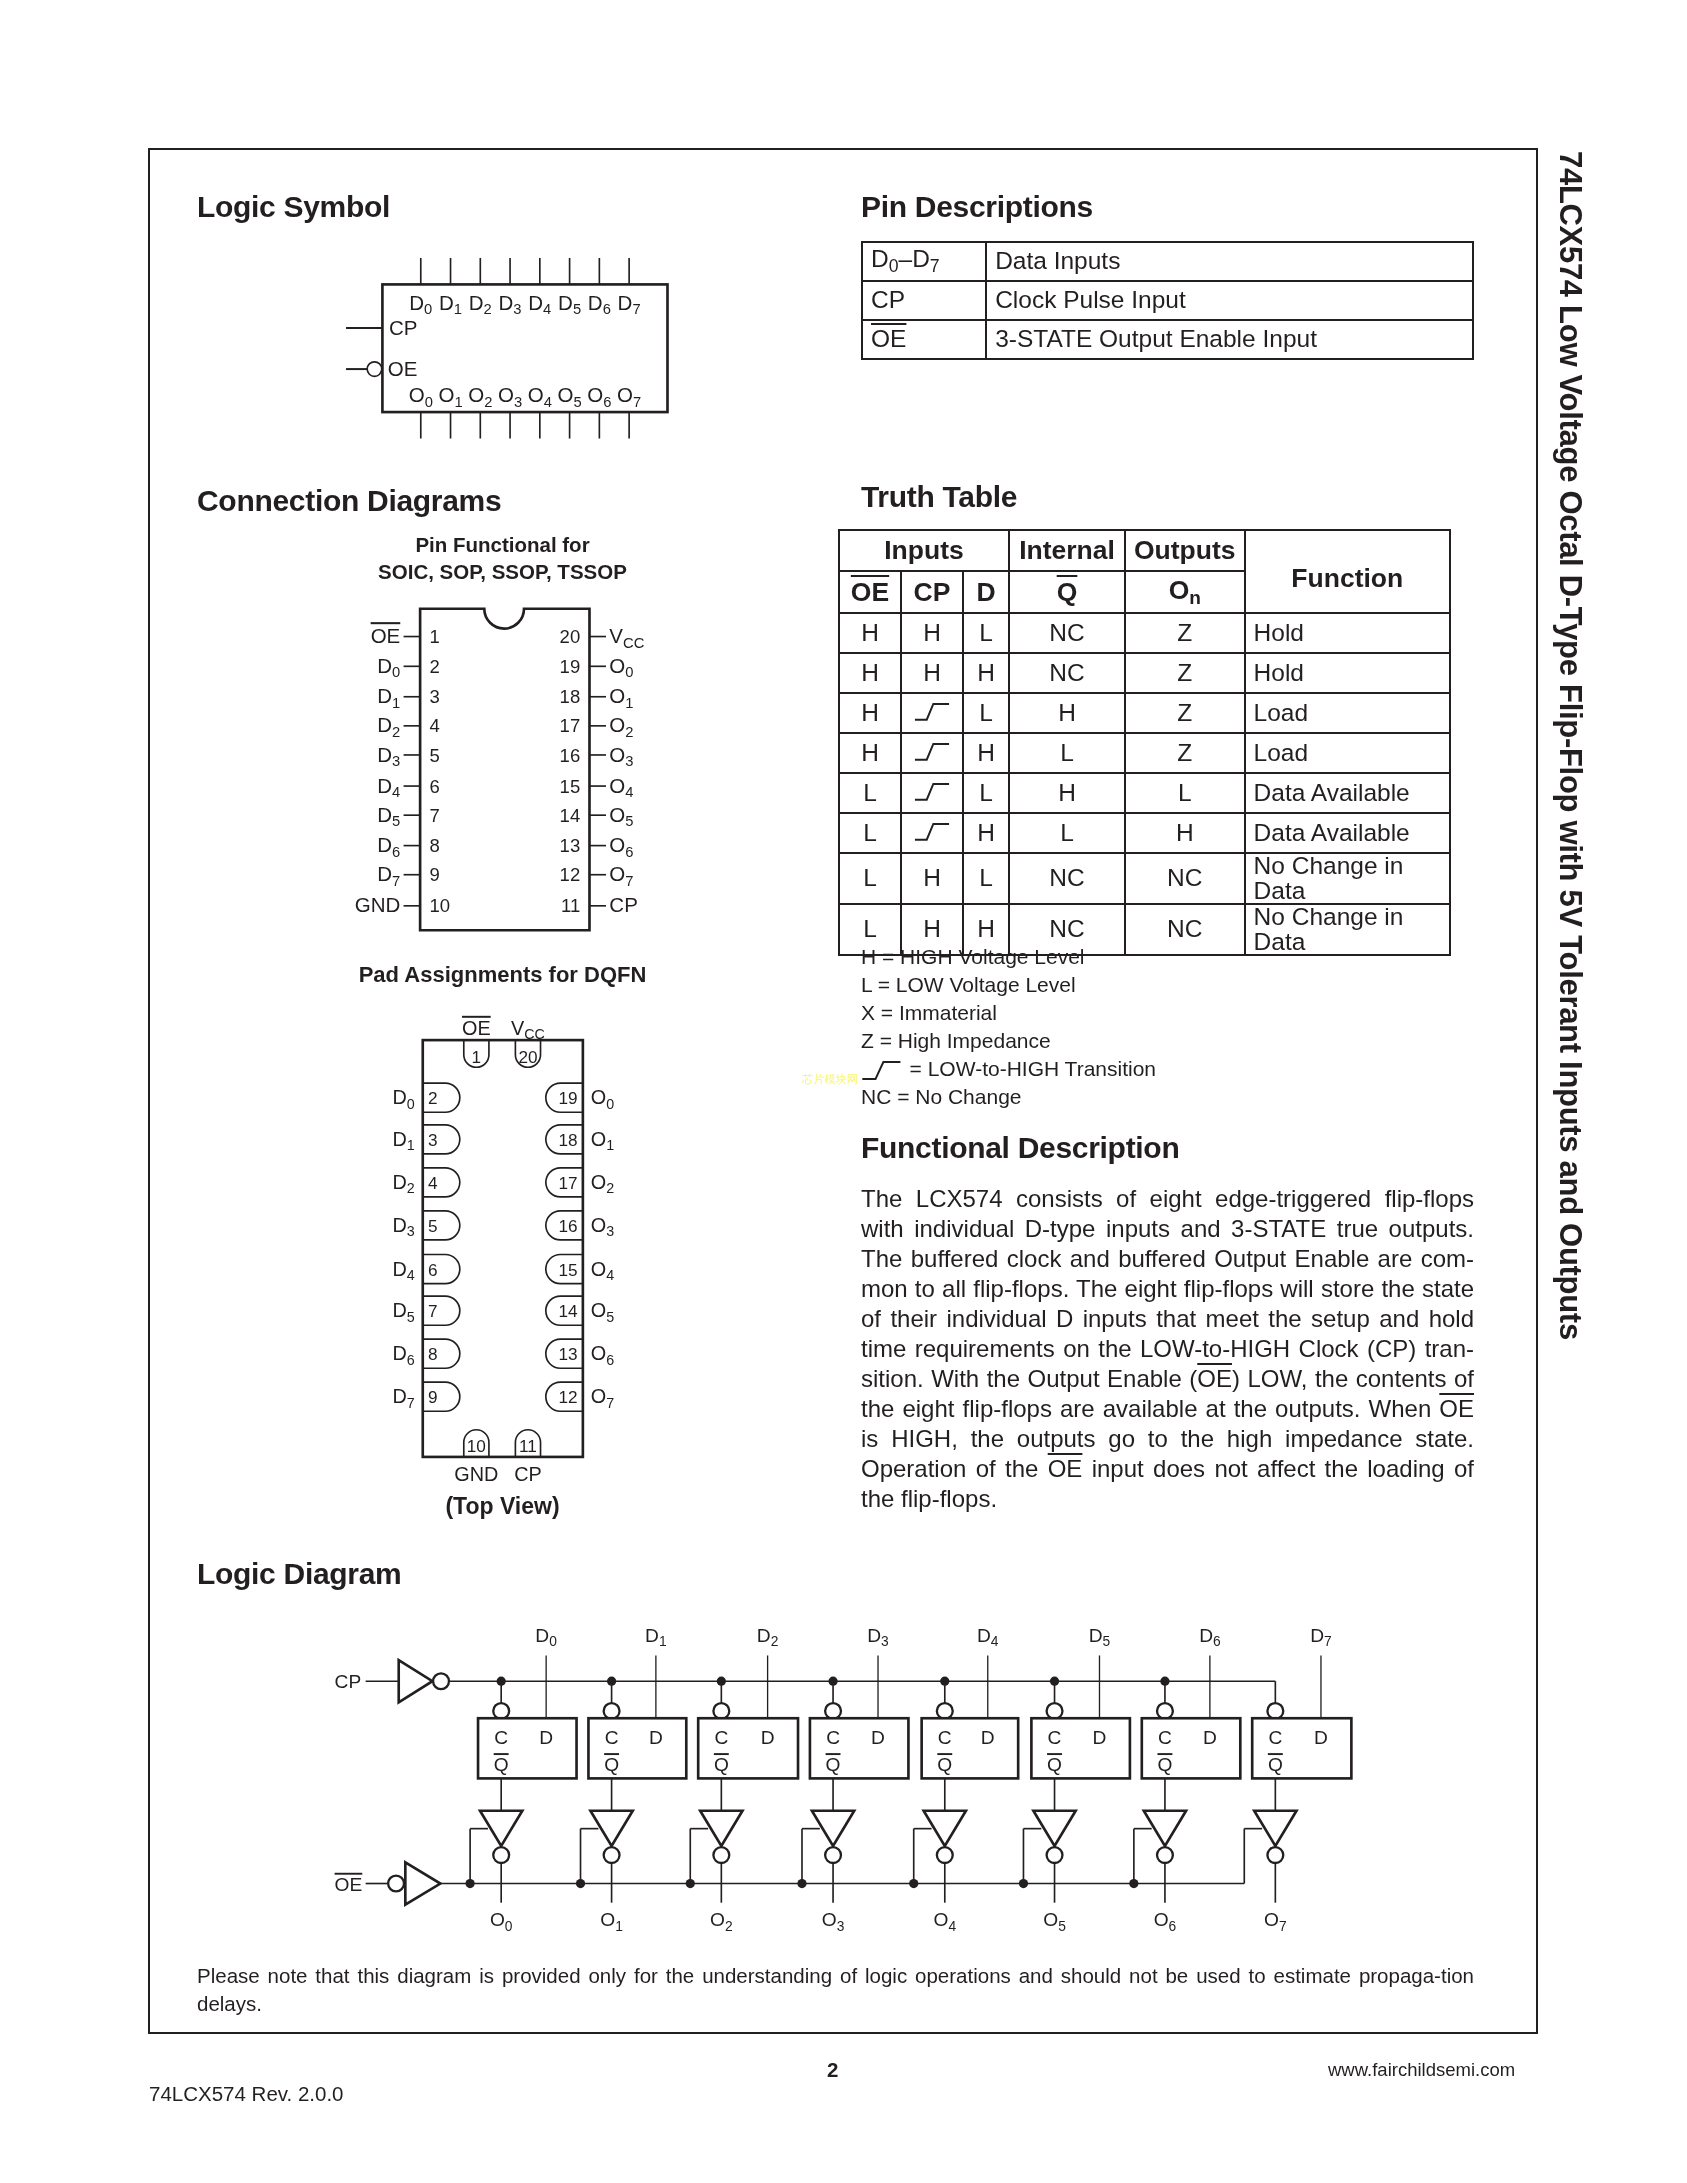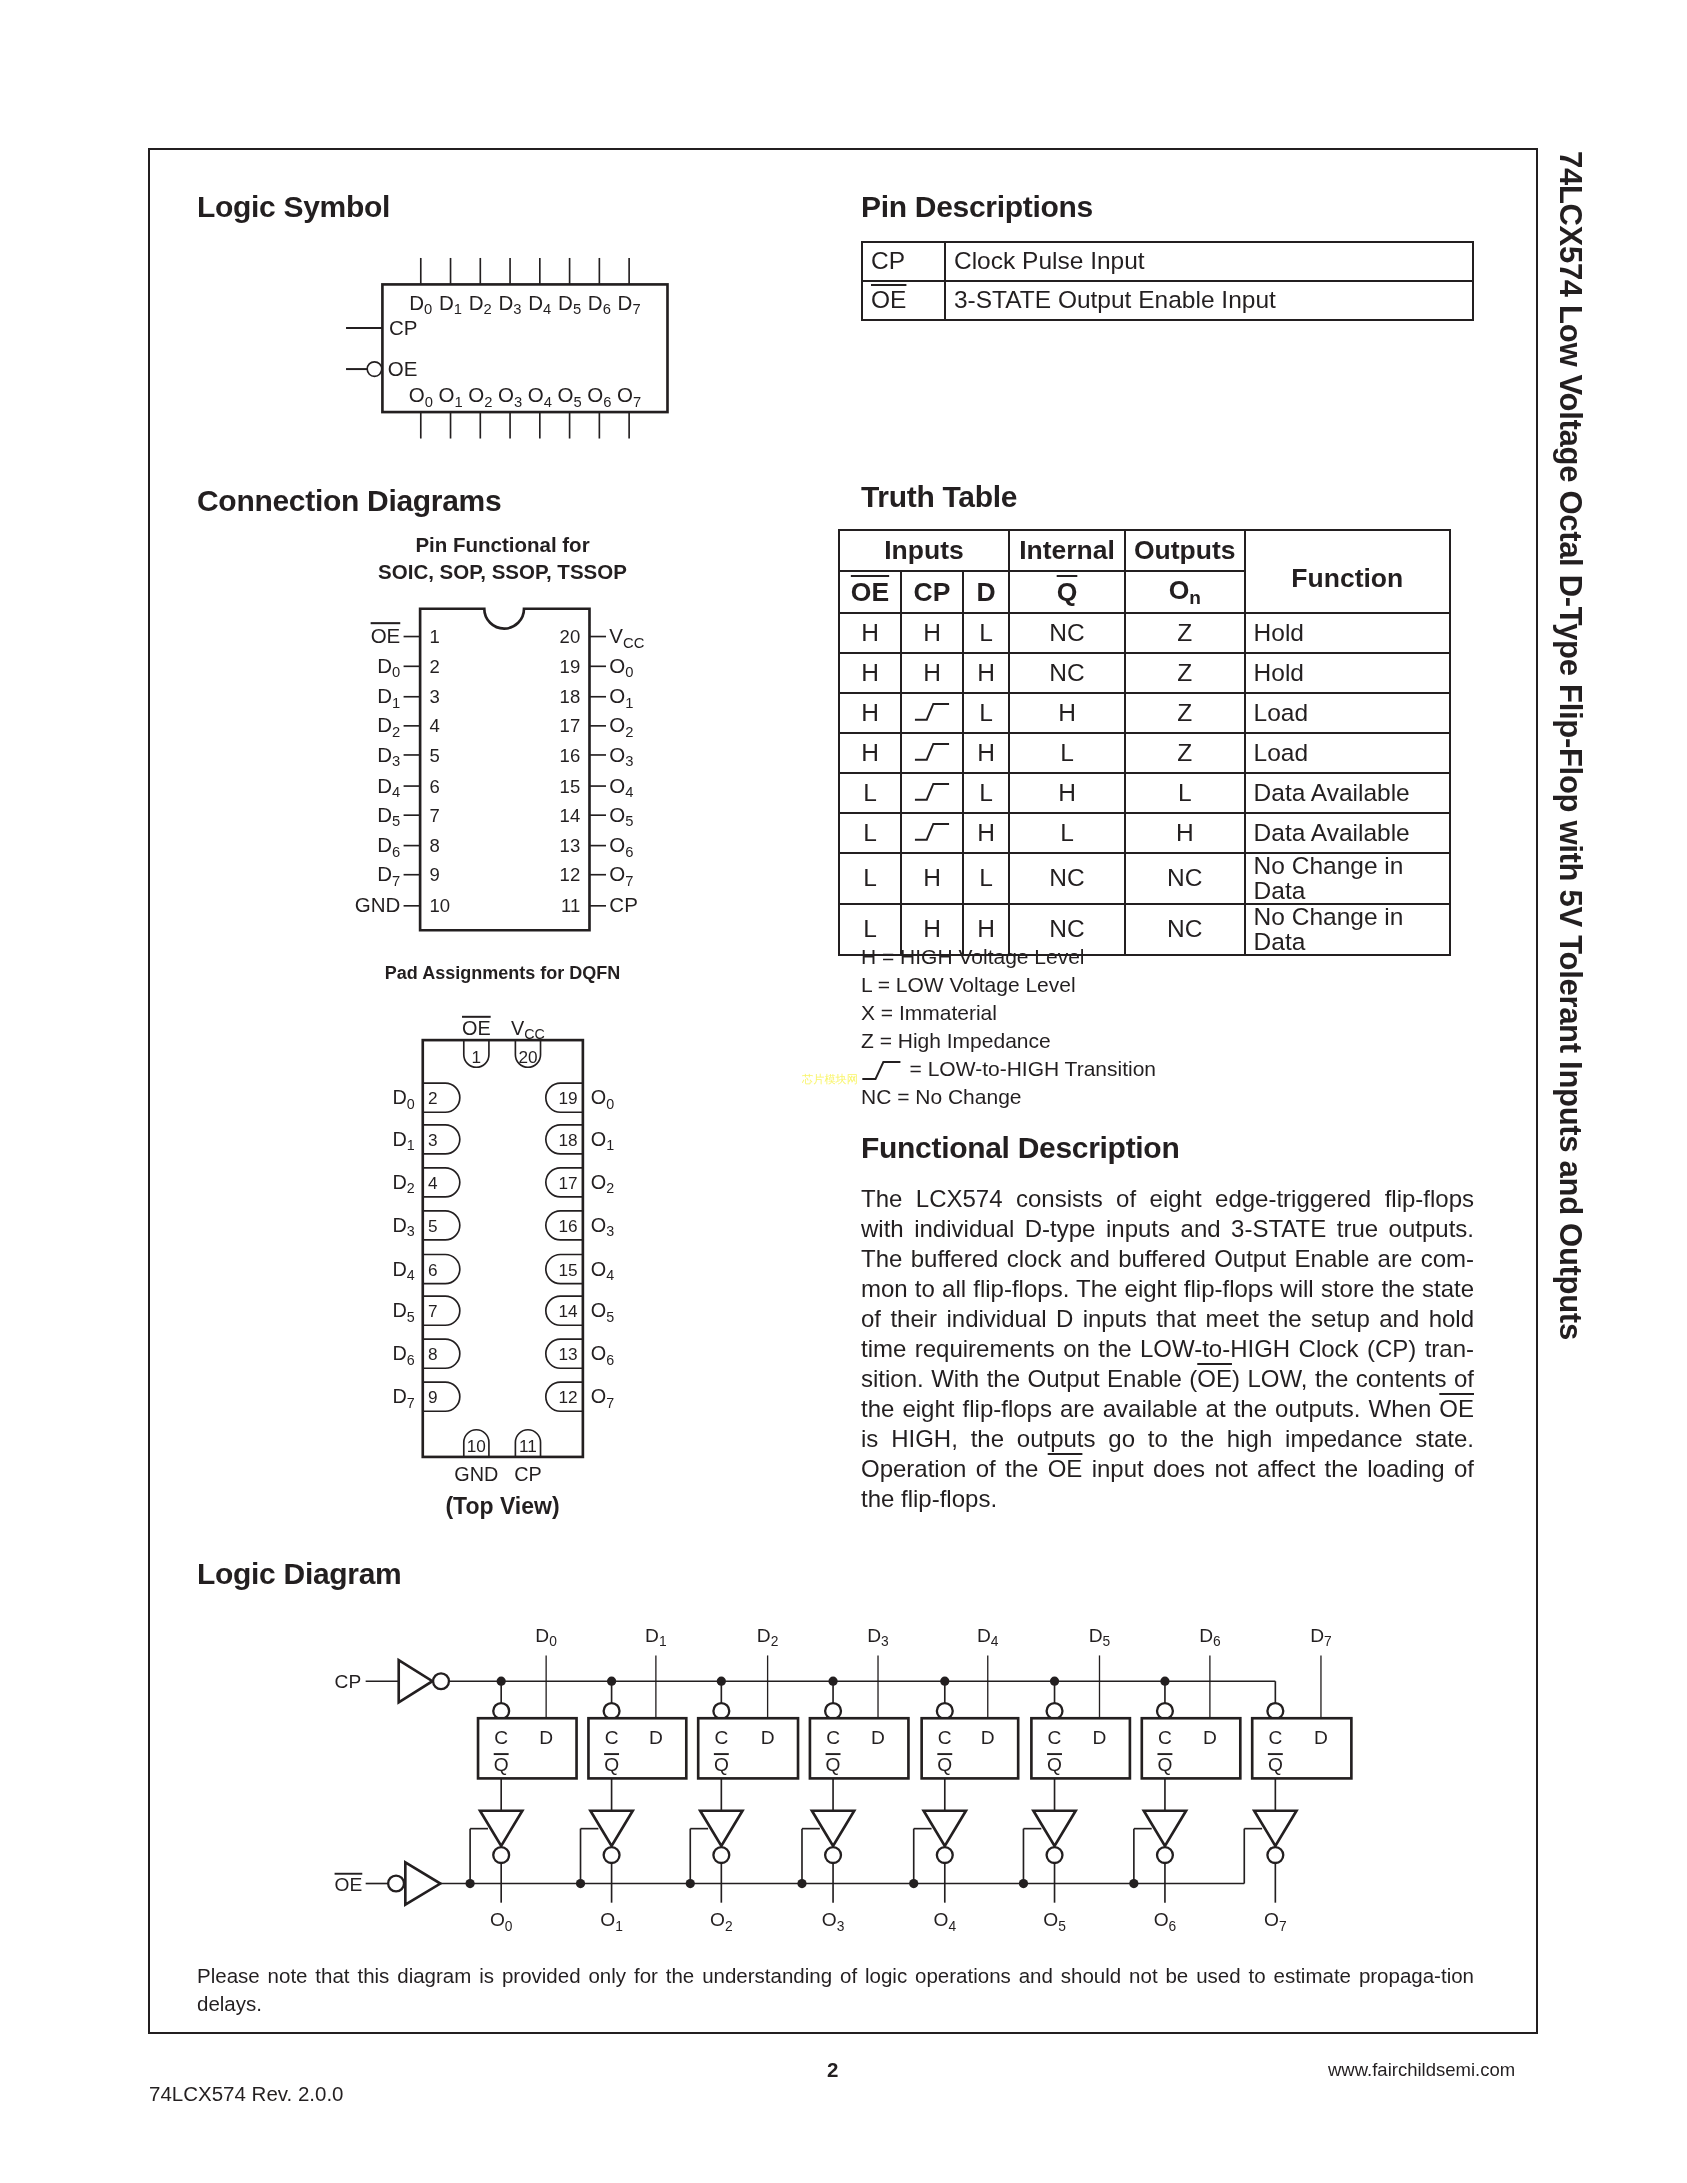--- a/index.html
+++ b/index.html
@@ -70,20 +70,24 @@
     <line x1="523" y1="496" x2="578" y2="496" stroke="#231f20" stroke-width="3"></line>
     <text x="588" y="506" font-size="31" text-anchor="start" font-weight="normal"><tspan>CP</tspan></text>
     <line x1="523" y1="558" x2="555" y2="558" stroke="#231f20" stroke-width="3"></line>
     <circle cx="566" cy="558" r="11" fill="#fff" stroke="#231f20" stroke-width="2.5"></circle>
     <text x="586" y="568" font-size="31" text-anchor="start" font-weight="normal"><tspan>OE</tspan></text>
   </svg>
 
 <div class="h2" style="left:861px;top:192px;">Pin Descriptions</div>
 <table class="dt" style="left:861px;top:241px;width:613px;">
   <tbody>
+  <tr>
+    <td class="l"><span>D</span><span class="sub">0</span><span>–D</span><span class="sub">7</span></td>
+    <td class="l">Data Inputs</td>
+  </tr>
   <tr>
     <td class="l">CP</td>
     <td class="l">Clock Pulse Input</td>
   </tr>
   <tr>
     <td class="l"><span class="ol">OE</span></td>
     <td class="l">3-STATE Output Enable Input</td>
   </tr>
 </tbody>
   </table>
@@ -208,21 +212,21 @@
     <path d="M881 1959 H847 A22 22 0 0 0 847 2003 H881" fill="none" stroke="#231f20" stroke-width="2.5"></path>
     <text x="873" y="1991" font-size="26" text-anchor="end" font-weight="normal"><tspan>14</tspan></text>
     <text x="893" y="1991" font-size="30" text-anchor="start" font-weight="normal"><tspan>O</tspan><tspan font-size="21.599999999999998" dy="6.6">5</tspan></text>
     <path d="M881 2024 H847 A22 22 0 0 0 847 2068 H881" fill="none" stroke="#231f20" stroke-width="2.5"></path>
     <text x="873" y="2056" font-size="26" text-anchor="end" font-weight="normal"><tspan>13</tspan></text>
     <text x="893" y="2056" font-size="30" text-anchor="start" font-weight="normal"><tspan>O</tspan><tspan font-size="21.599999999999998" dy="6.6">6</tspan></text>
     <path d="M881 2089 H847 A22 22 0 0 0 847 2133 H881" fill="none" stroke="#231f20" stroke-width="2.5"></path>
     <text x="873" y="2121" font-size="26" text-anchor="end" font-weight="normal"><tspan>12</tspan></text>
     <text x="893" y="2121" font-size="30" text-anchor="start" font-weight="normal"><tspan>O</tspan><tspan font-size="21.599999999999998" dy="6.6">7</tspan></text>
   </svg>
-<div class="lbl bold" style="left:304px;width:397px;text-align:center;top:964px;font-size:18px;">Pad Assignments for DQFN</div>
+<div class="lbl bold" style="left:304px;width:397px;text-align:center;top:964px;font-size:22px;">Pad Assignments for DQFN</div>
 <div class="lbl bold" style="left:304px;width:397px;text-align:center;top:1495px;font-size:23px;">(Top View)</div>
 
 <div class="h2" style="left:861px;top:482px;">Truth Table</div>
 <table class="dt" style="left:838px;top:529px;width:613px;" id="tt">
   <tbody>
       <tr style="height:41px">
     <th colspan="3">Inputs</th>
     <th>Internal</th>
     <th>Outputs</th>
     <th rowspan="2" style="vertical-align:bottom;padding-bottom:21px;">Function</th>

